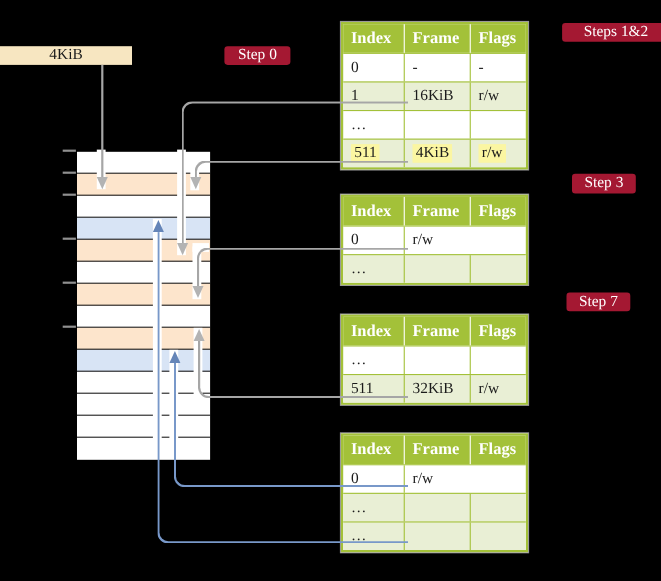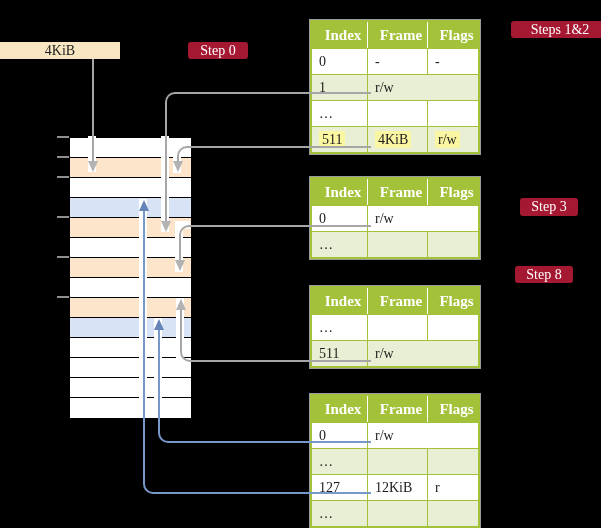--- a/index.html
+++ b/index.html
@@ -16,23 +16,23 @@
     background:#f7e6c1;color:#1b1b1b;
     font-size:14px;line-height:17px;text-align:center;z-index:3;
   }
 
   
   .badge{
     background:#a41832;color:#fff;font-size:14px;line-height:17px;
     text-align:center;border-radius:3px;z-index:3;padding:0 6px;
     white-space:nowrap;
   }
-  #badge-step0 {left:188px;top:42px;width:48px;height:17px;}
+  #badge-step0 {left:204px;top:42px;width:48px;height:17px;}
   #badge-steps12{left:511px;top:21px;width:86px;height:17px;border-top-right-radius:0;border-bottom-right-radius:0;}
-  #badge-step3 {left:520px;top:158px;width:46px;height:18px;margin-top:40px;}
+  #badge-step3 {left:520px;top:158px;width:46px;height:18px;}
   #badge-step4 {left:515px;top:266px;width:46px;height:17px;}
 
   
   #memory-strip{
     left:69px;top:137px;width:121px;z-index:1;
     border:1px solid #000;
   }
   .mem-row{height:20px;box-sizing:border-box;border-bottom:1px solid #000;}
   .mem-row:last-child{border-bottom:none;}
   .fill-white{background:#ffffff;}
@@ -44,21 +44,20 @@
   
   .ptable{
     position:absolute;left:310px;width:170px;box-sizing:border-box;
     border:2px solid #a3c139;box-shadow:0 0 0 1px #9b9b9b;
     background:#fff;z-index:3;
   }
   .pt-header{display:flex;background:#a3c139;height:26px;}
   .pt-header .cell{
     color:#fff;font-weight:bold;font-size:15px;line-height:26px;
     border-right:1px solid #fff;
-    text-align:center;
   }
   .pt-row{display:flex;height:26px;box-sizing:border-box;border-top:1px solid #a3c139;}
   .pt-row .cell{font-size:14px;line-height:25px;color:#1b1b1b;border-right:1px solid #a3c139;}
   .pt-row.shaded{background:#e9efd5;}
   .cell{box-sizing:border-box;padding-left:7px;overflow:hidden;white-space:nowrap;}
   .cell.c0{width:56px;}
   .cell.c1{width:60px;}
   .cell.c2{width:50px;border-right:none !important;}
   .hl{background:#fbf6a2;padding:1px 3px;}
 
@@ -78,21 +77,21 @@
   .arrowhead.up.blue-h{border-bottom:11px solid #6585b8;}
 </style>
 </head>
 <body>
 
 <div class="abs" id="frame-box">4KiB</div>
 
 <div class="abs badge" id="badge-step0">Step 0</div>
 <div class="abs badge" id="badge-steps12">Steps 1&amp;2</div>
 <div class="abs badge" id="badge-step3">Step 3</div>
-<div class="abs badge" id="badge-step4">Step 8</div>
+<div class="abs badge" id="badge-step4">Step 7</div>
 
 <div class="abs" id="memory-strip">
     <div class="mem-row fill-white"></div>
     <div class="mem-row fill-peach"></div>
     <div class="mem-row fill-white"></div>
     <div class="mem-row fill-blue"></div>
     <div class="mem-row fill-peach"></div>
     <div class="mem-row fill-white"></div>
     <div class="mem-row fill-peach"></div>
     <div class="mem-row fill-white"></div>
@@ -128,20 +127,21 @@
         <div class="cell c1">Frame</div>
         <div class="cell c2">Flags</div>
       </div>
       <div class="pt-row">
         <div class="cell c0">0</div>
         <div class="cell c1">-</div>
         <div class="cell c2">-</div>
       </div>
       <div class="pt-row shaded">
         <div class="cell c0">1</div>
+        <div class="cell c1">16KiB</div>
         <div class="cell c2">r/w</div>
       </div>
       <div class="pt-row">
         <div class="cell c0">…</div>
         <div class="cell c1"></div>
         <div class="cell c2"></div>
       </div>
       <div class="pt-row shaded">
         <div class="cell c0"><span class="hl">511</span></div>
         <div class="cell c1"><span class="hl">4KiB</span></div>
@@ -170,42 +170,38 @@
         <div class="cell c1">Frame</div>
         <div class="cell c2">Flags</div>
       </div>
       <div class="pt-row">
         <div class="cell c0">…</div>
         <div class="cell c1"></div>
         <div class="cell c2"></div>
       </div>
       <div class="pt-row shaded">
         <div class="cell c0">511</div>
+        <div class="cell c1">32KiB</div>
         <div class="cell c2">r/w</div>
       </div>
     </div>
     <div class="ptable" style="top: 394px;">
       <div class="pt-header">
         <div class="cell c0">Index</div>
         <div class="cell c1">Frame</div>
         <div class="cell c2">Flags</div>
       </div>
       <div class="pt-row">
         <div class="cell c0">0</div>
         <div class="cell c2">r/w</div>
       </div>
       <div class="pt-row shaded">
         <div class="cell c0">…</div>
         <div class="cell c1"></div>
         <div class="cell c2"></div>
-      </div>
-      <div class="pt-row">
-        <div class="cell c0">127</div>
-        <div class="cell c1">12KiB</div>
-        <div class="cell c2">r</div>
       </div>
       <div class="pt-row shaded">
         <div class="cell c0">…</div>
         <div class="cell c1"></div>
         <div class="cell c2"></div>
       </div>
     </div>
   </div>
 <div id="connector-layer">
     <div class="conn vline gray" style="left: 92px; top: 59px; width: 2px; height: 104px;"></div>

